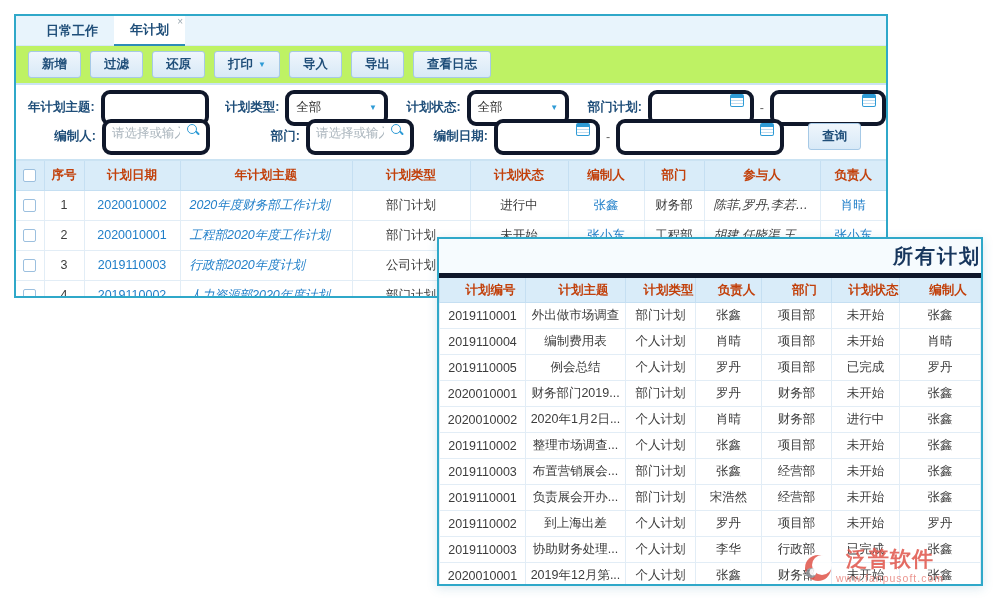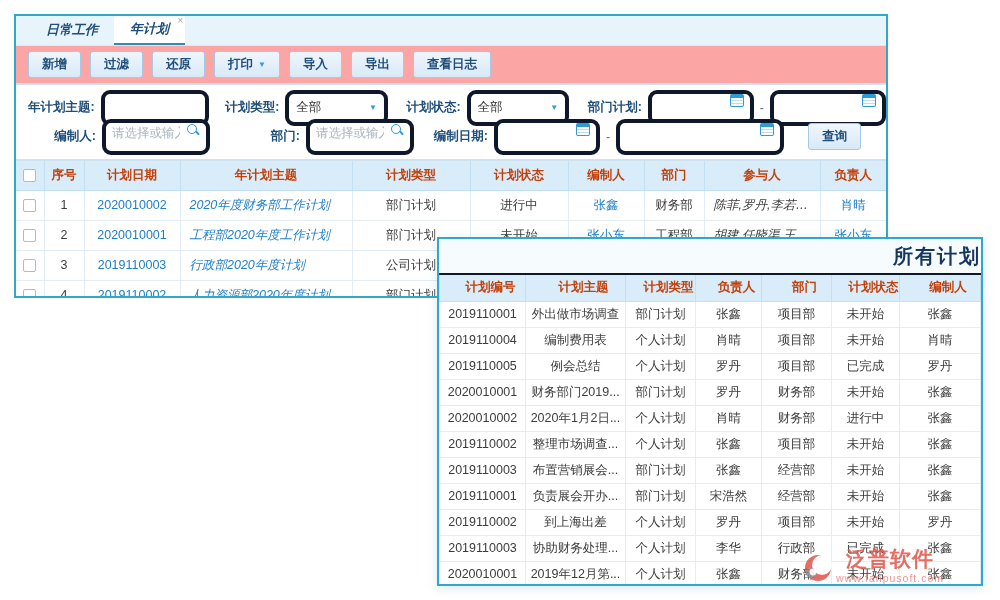--- a/index.html
+++ b/index.html
@@ -4,30 +4,30 @@
 <style>
   * { margin:0; padding:0; box-sizing:border-box; }
   html,body { width:1000px; height:600px; background:#ffffff;
     font-family:"Liberation Sans","DejaVu Sans",sans-serif; }
   .page { position:relative; width:1000px; height:600px; overflow:hidden; background:#fff; }
 
   
   .main-window { position:absolute; left:14px; top:14px; width:874px; height:284px;
     border:2px solid #2FA8C9; background:#fff; overflow:hidden; }
 
-  .tabbar { display:flex; align-items:flex-end; height:30px; background:#E8F4FC;
-    border-bottom:1px solid #D7E9F6; padding-left:14px;font-style:italic; }
+  .tabbar { display:flex; align-items:center; height:30px; background:#E8F4FC;
+    border-bottom:1px solid #D7E9F6; padding-left:14px; }
   .tab { position:relative; padding:0 16px; line-height:30px; font-size:13px; font-weight:bold;
     color:#1F4E79; cursor:pointer; }
   .tab.active { background:#fff; border-bottom:2px solid #2E8CB8; line-height:28px; }
   .tab-close { position:absolute; top:1px; right:2px; font-size:10px; color:#9AA7B0;
     font-weight:normal; line-height:10px; cursor:pointer; }
 
   .toolbar { display:flex; gap:9px; align-items:center; padding:5px 0 5px 12px;
-    background:#fca5a5; border-bottom:2px solid #CBE3F3; }
+    background:#bef264; border-bottom:2px solid #CBE3F3; }
   .btn { display:inline-flex; align-items:center; gap:5px;
     background:linear-gradient(#EFF6FC,#D8E9F7); border:1px solid #A6C9E6; border-radius:3px;
     color:#1F4E79; font-size:12.5px; font-weight:bold; padding:4px 13px; cursor:pointer; }
   .caret { font-size:8px; color:#2E9BD6; line-height:8px; }
 
   .filters { padding:7px 0 7px 0; font-size:12.5px; color:#1F4E79; }
   .frow { display:flex; align-items:center; height:27px; margin:2px 0; }
   .flabel { text-align:right; font-weight:bold; padding-right:6px; white-space:nowrap; }
   .txt, .sel, .datefld, .combo { height:36px; border:4px solid #0f172a; border-radius:9px;
     background:#fff; font-size:12.5px; color:#333; }
@@ -71,21 +71,21 @@
   .main-grid col.c7 { width:76px; } .main-grid col.c8 { width:60px; }
   .main-grid col.c9 { width:116px; }
   .main-grid td:nth-child(4), .main-grid td:nth-child(9) { text-align:left; padding-left:9px;font-style:italic; }
 
   
   .overlay { position:absolute; left:437px; top:237px; width:546px; height:349px;
     border:2px solid #2FA8C9; background:#fff; overflow:hidden; z-index:5;
     box-shadow:0 2px 10px rgba(40,120,160,.18); }
   .overlay-title { height:34px; line-height:34px; text-align:right; font-size:20px; font-weight:bold;
     color:#17365D; letter-spacing:2px; background:#F6FBFE; }
-  .overlay-grid th { height:27px; border-top:2px solid #0f172a;padding-left:16px; }
+  .overlay-grid th { height:27px; border-top:5px solid #0f172a;padding-left:16px; }
   .overlay-grid td { height:26px; }
   .overlay-grid col.c1 { width:86px; } .overlay-grid col.c2 { width:100px; }
   .overlay-grid col.c3 { width:70px; } .overlay-grid col.c4 { width:66px; }
   .overlay-grid col.c5 { width:70px; } .overlay-grid col.c6 { width:68px; }
 
   
   .watermark { position:absolute; left:802px; top:546px; width:156px; z-index:10; opacity:.85;
     display:flex; align-items:flex-end; pointer-events:none; }
   .wm-text { display:flex; flex-direction:column; align-items:center; margin-left:2px; }
   .wm-brand { font-size:21px; font-weight:bold; color:#E0544A; letter-spacing:1px; line-height:26px; }

